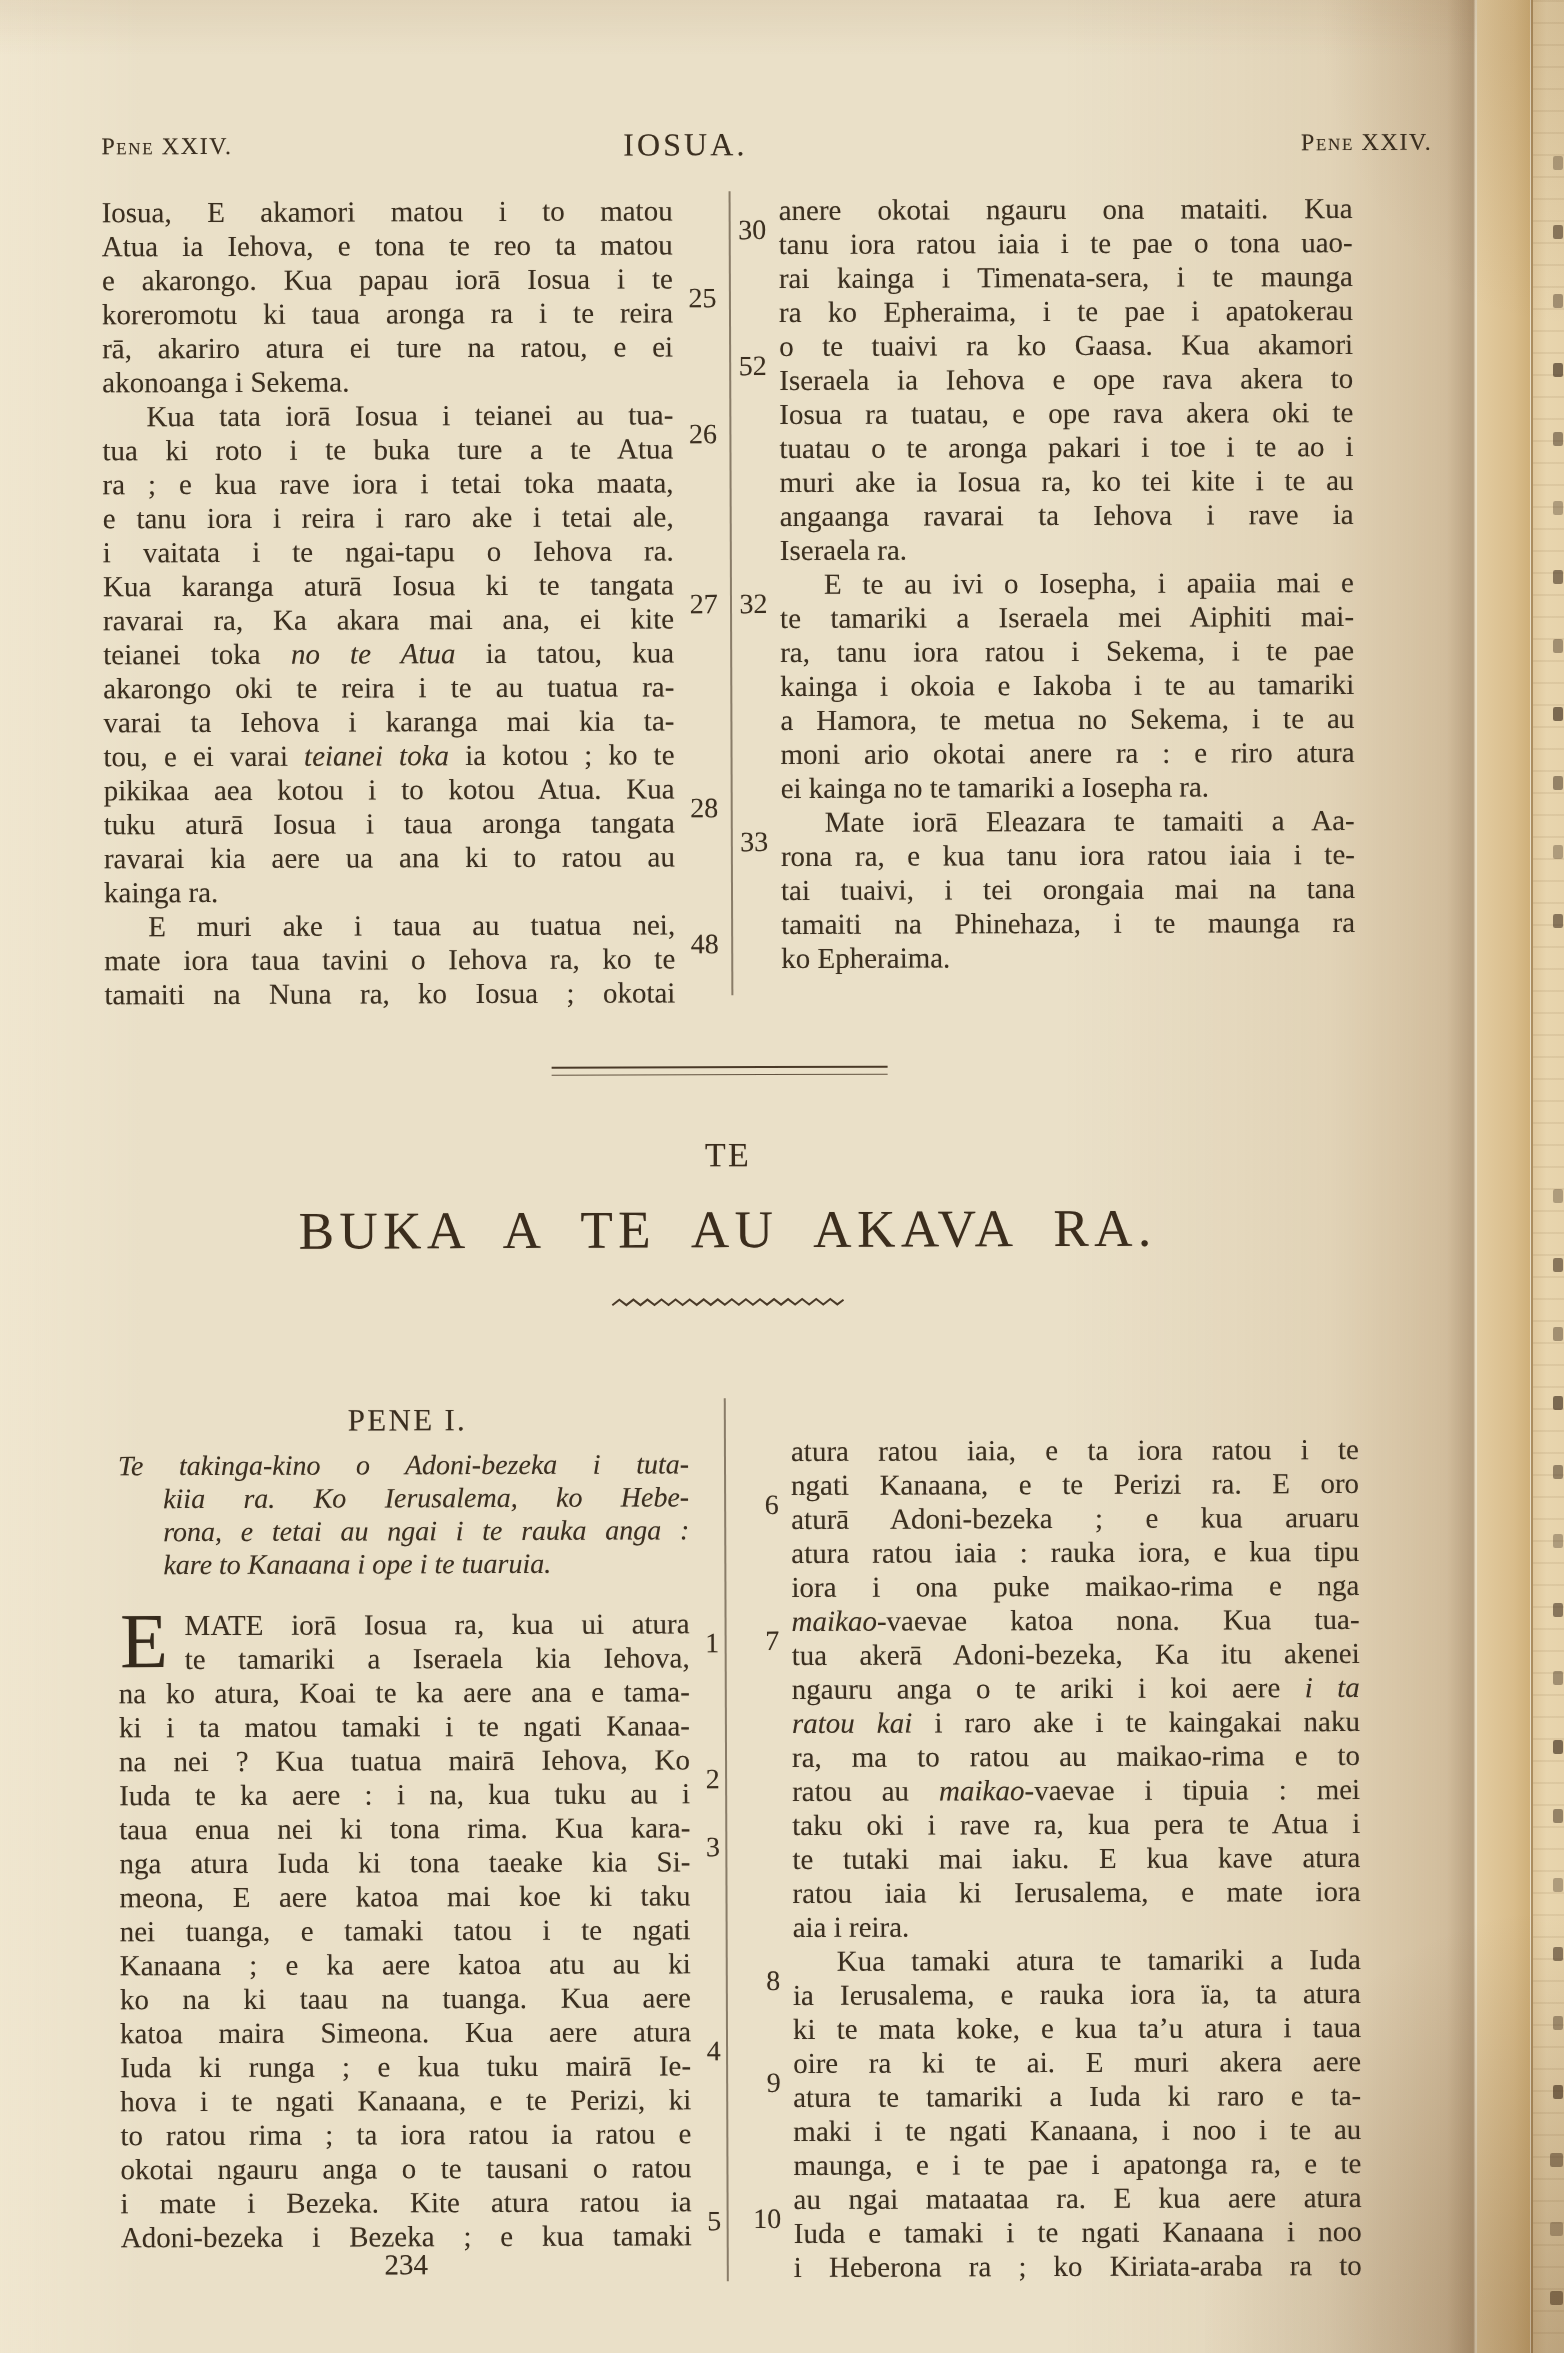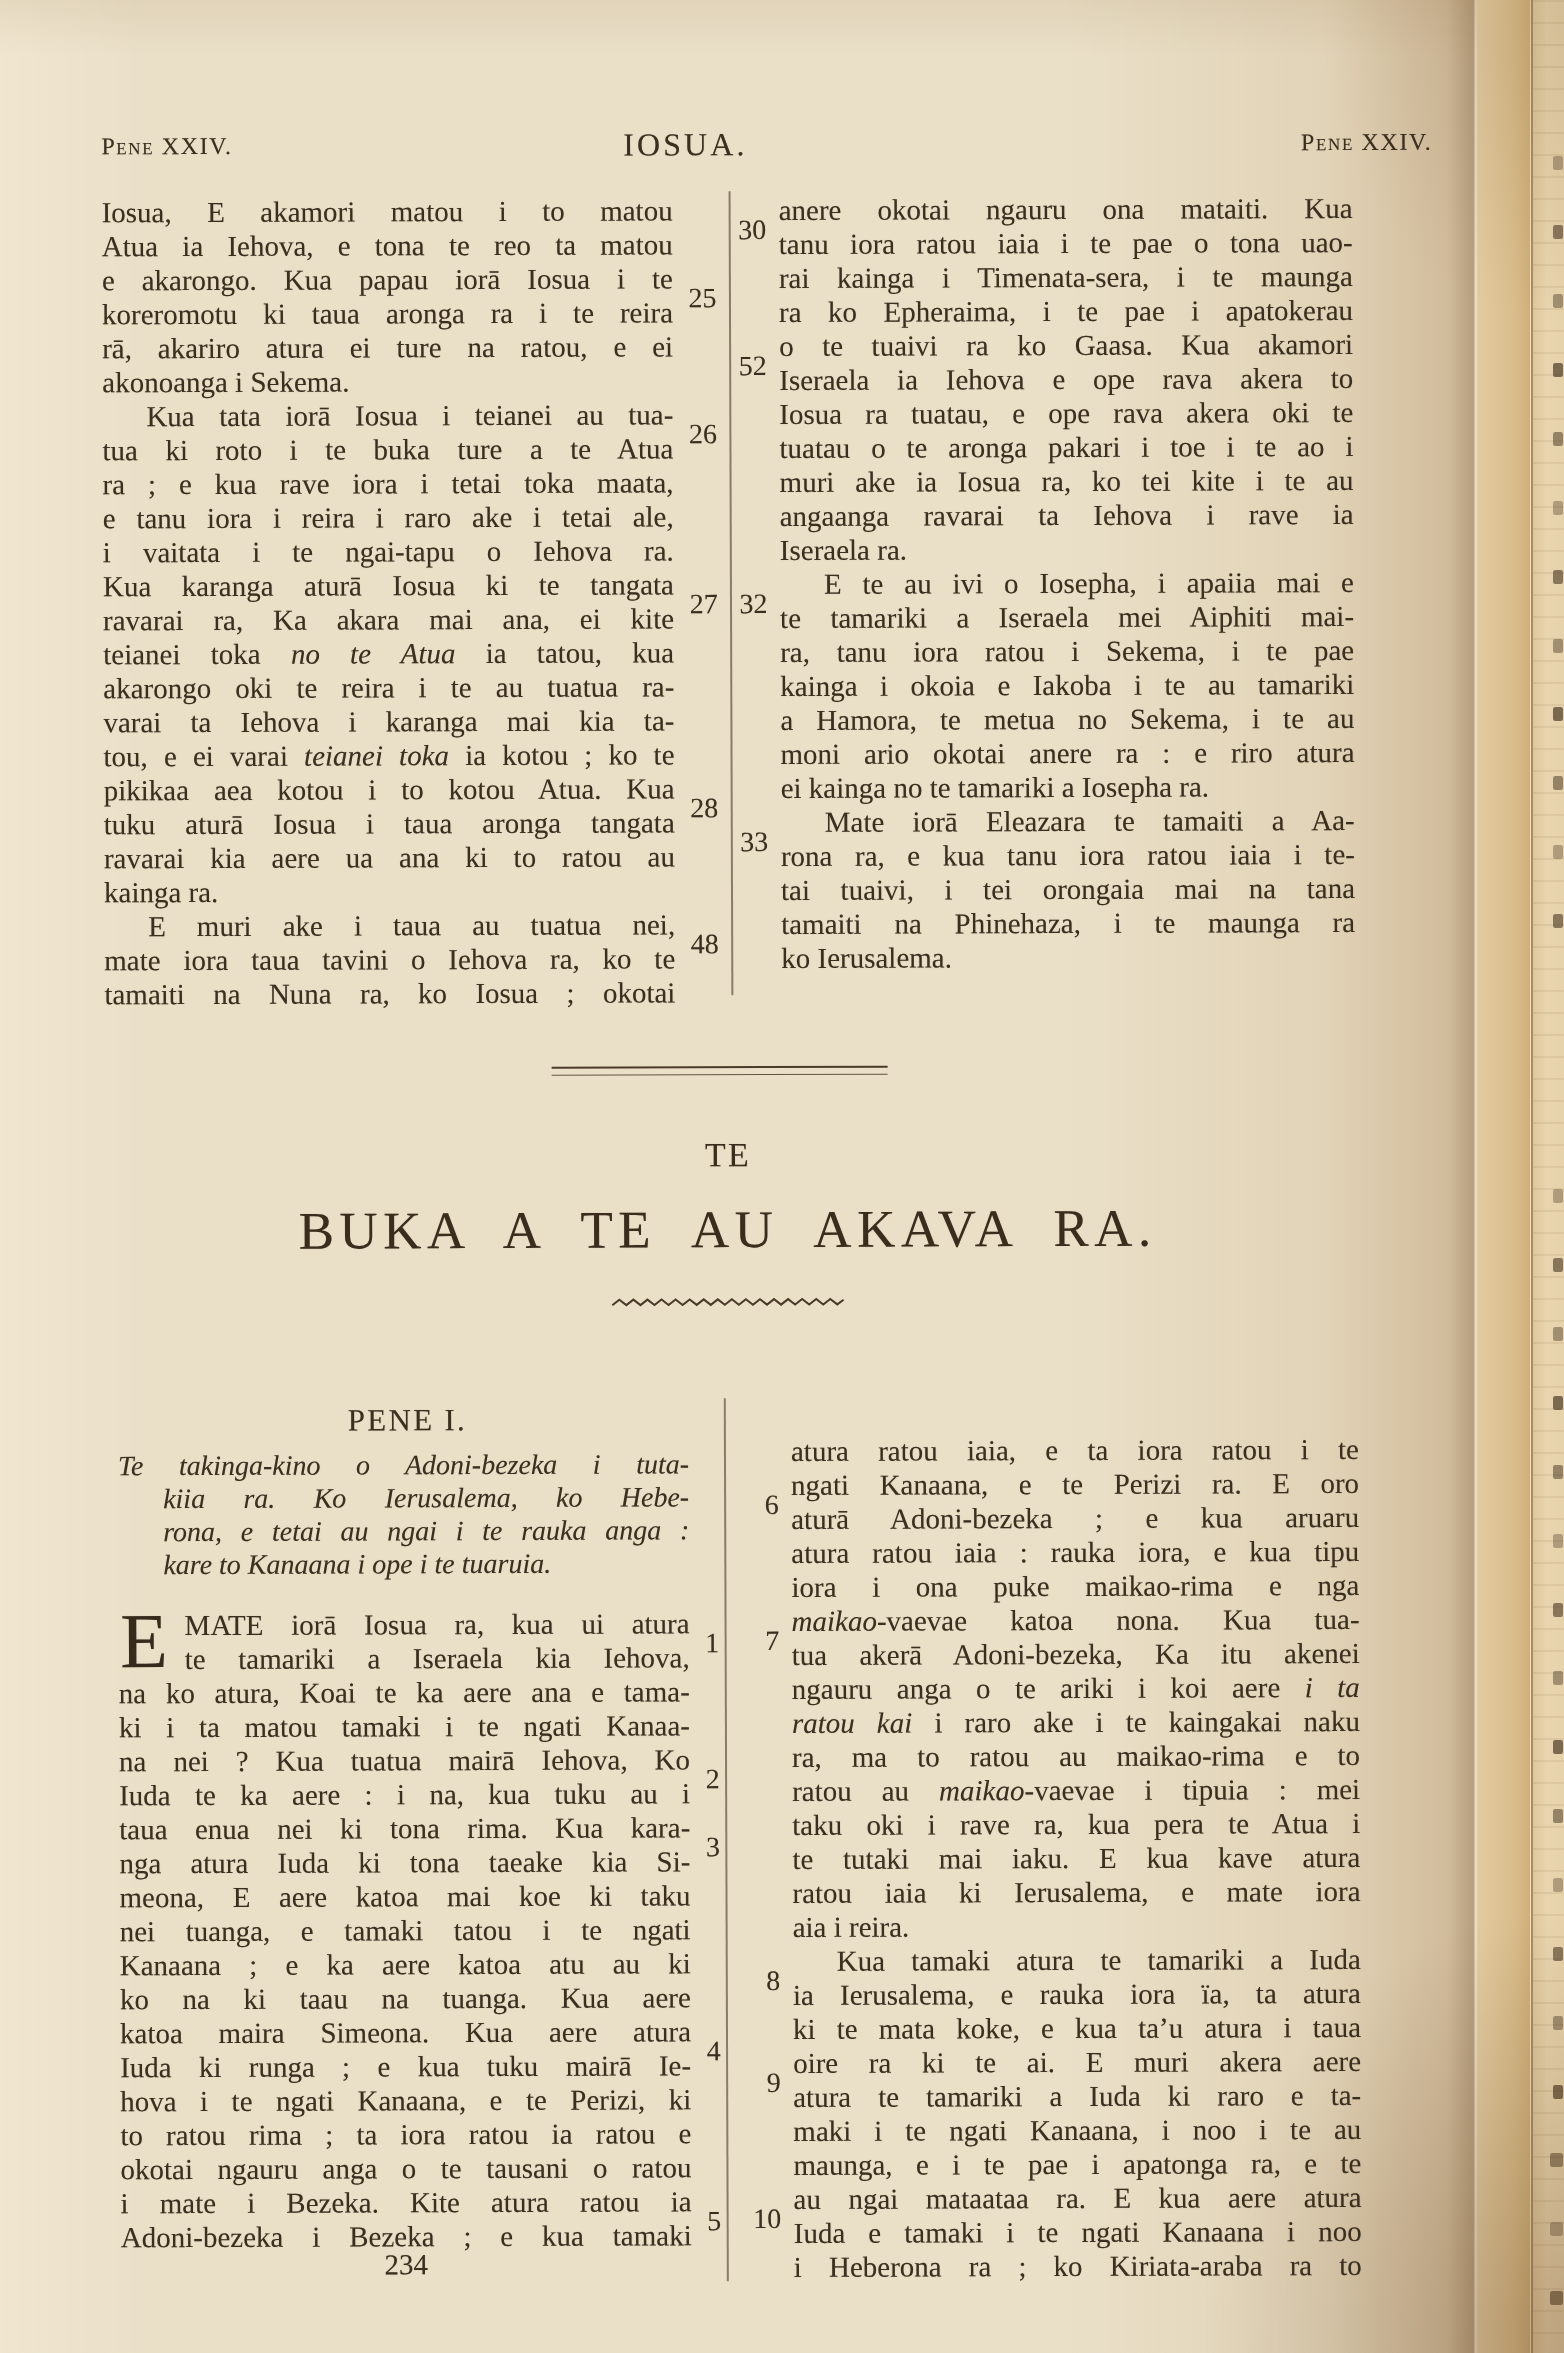--- a/index.html
+++ b/index.html
@@ -160,21 +160,21 @@
       <div class="line"><span>te tamariki a Iseraela mei Aiphiti mai-</span></div>
       <div class="line"><span>ra, tanu iora ratou i Sekema, i te pae</span></div>
       <div class="line"><span>kainga i okoia e Iakoba i te au tamariki</span></div>
       <div class="line"><span>a Hamora, te metua no Sekema, i te au</span></div>
       <div class="line"><span>moni ario okotai anere ra :  e riro atura</span></div>
       <div class="line end"><span>ei kainga no te tamariki a Iosepha ra.</span></div>
       <div class="line ind"><span>Mate iorā Eleazara te tamaiti a Aa-</span><span class="vnum l">33</span></div>
       <div class="line"><span>rona ra, e kua tanu iora ratou iaia i te-</span></div>
       <div class="line"><span>tai tuaivi, i tei orongaia mai na tana</span></div>
       <div class="line"><span>tamaiti na Phinehaza, i te maunga ra</span></div>
-      <div class="line end"><span>ko Ierusalema.</span></div>
+      <div class="line end"><span>ko Epheraima.</span></div>
     </div>
 
   <div class="double-rule" style="top:1066px;">
     <div class="r1"></div>
       <div class="r2"></div>
   </div>
   <div id="te-word">TE</div>
   <div id="book-title">BUKA A TE AU AKAVA RA.</div>
   <svg id="wavy" width="235" height="12.5" viewBox="0 0 300 16">
     <path d="M2 11 L11 4 L20 11 L29 4 L38 11 L47 4 L56 11 L65 4 L74 11 L83 4 L92 11 L101 4 L110 11 L119 4 L128 11 L137 4 L146 11 L155 4 L164 11 L173 4 L182 11 L191 4 L200 11 L209 4 L218 11 L227 4 L236 11 L245 4 L254 11 L263 4 L272 11 L281 4 L290 11 L298 5" fill="none" stroke="#4a3a28" stroke-width="2.6"></path>

